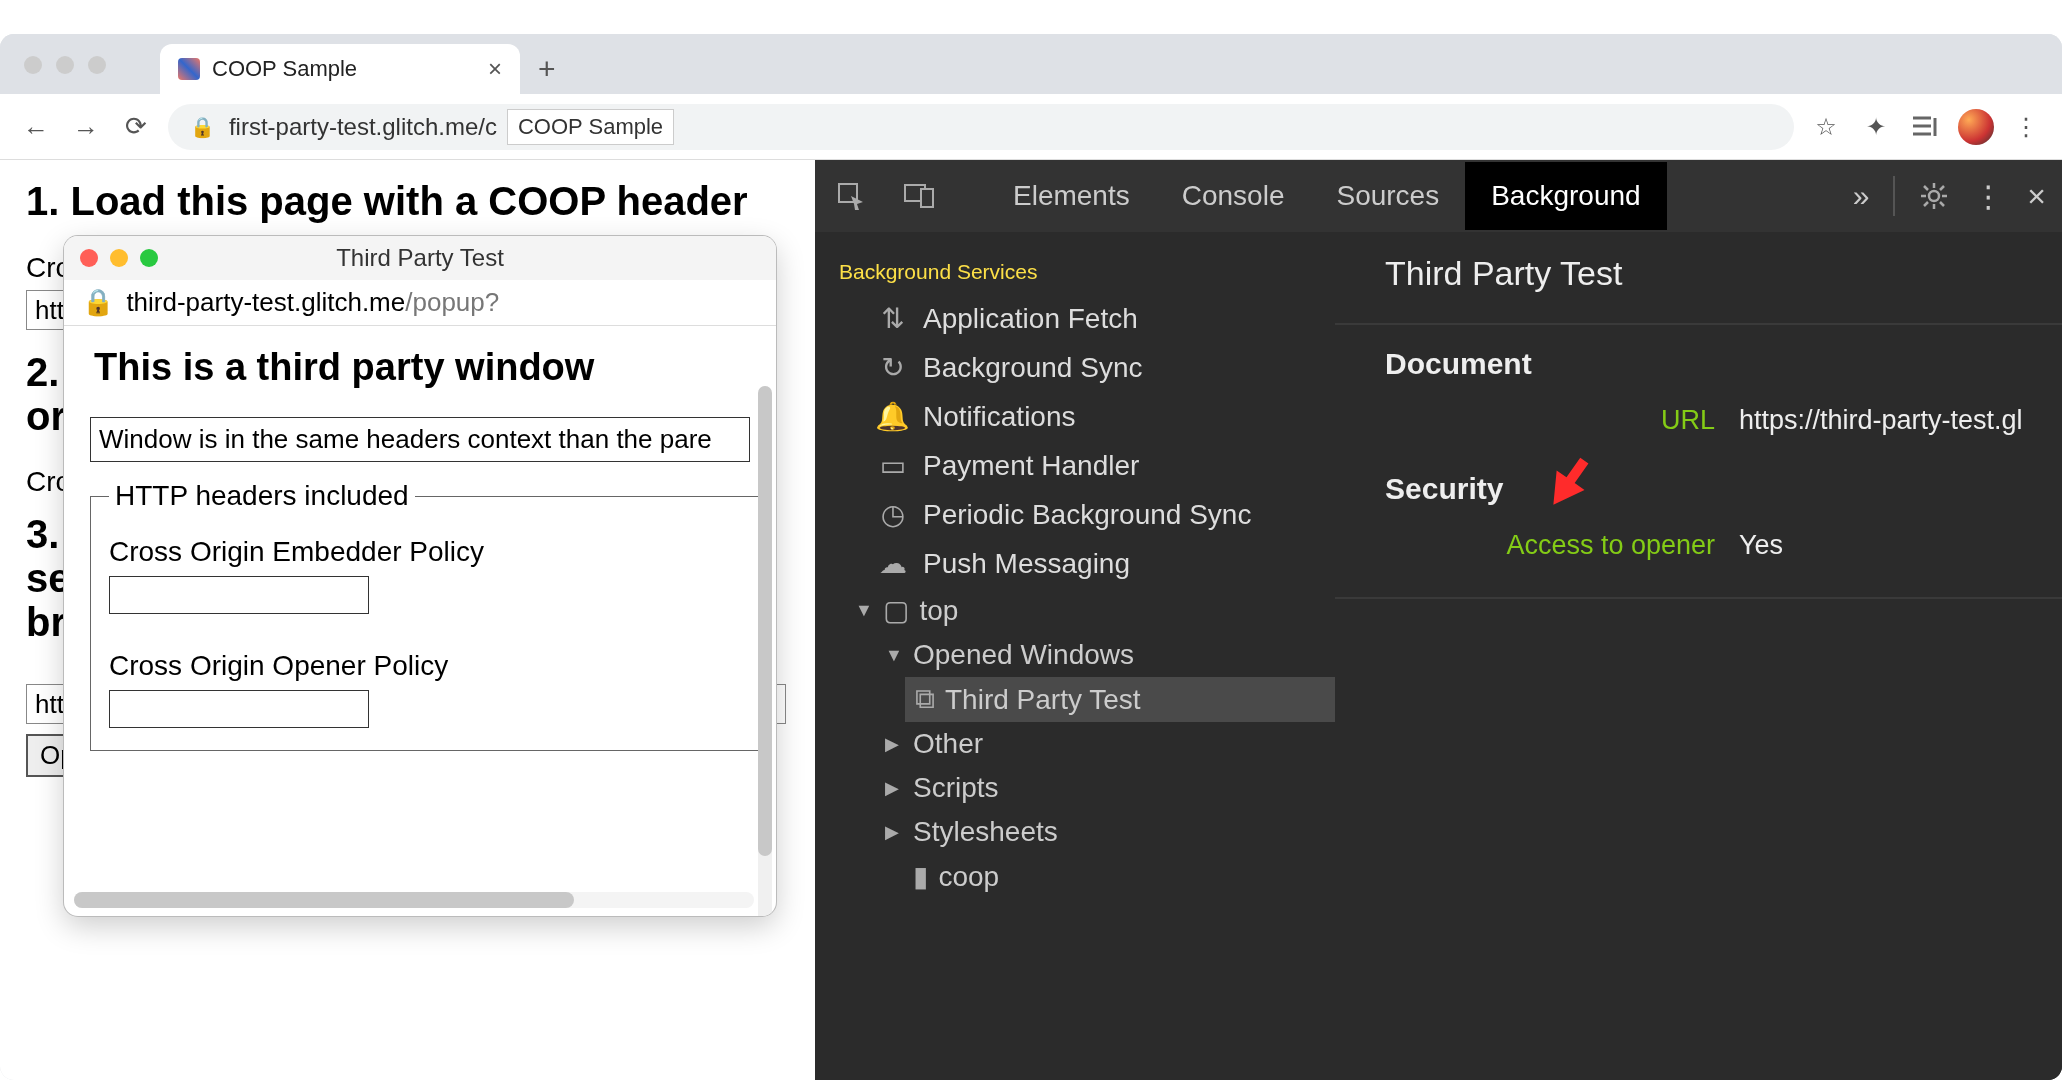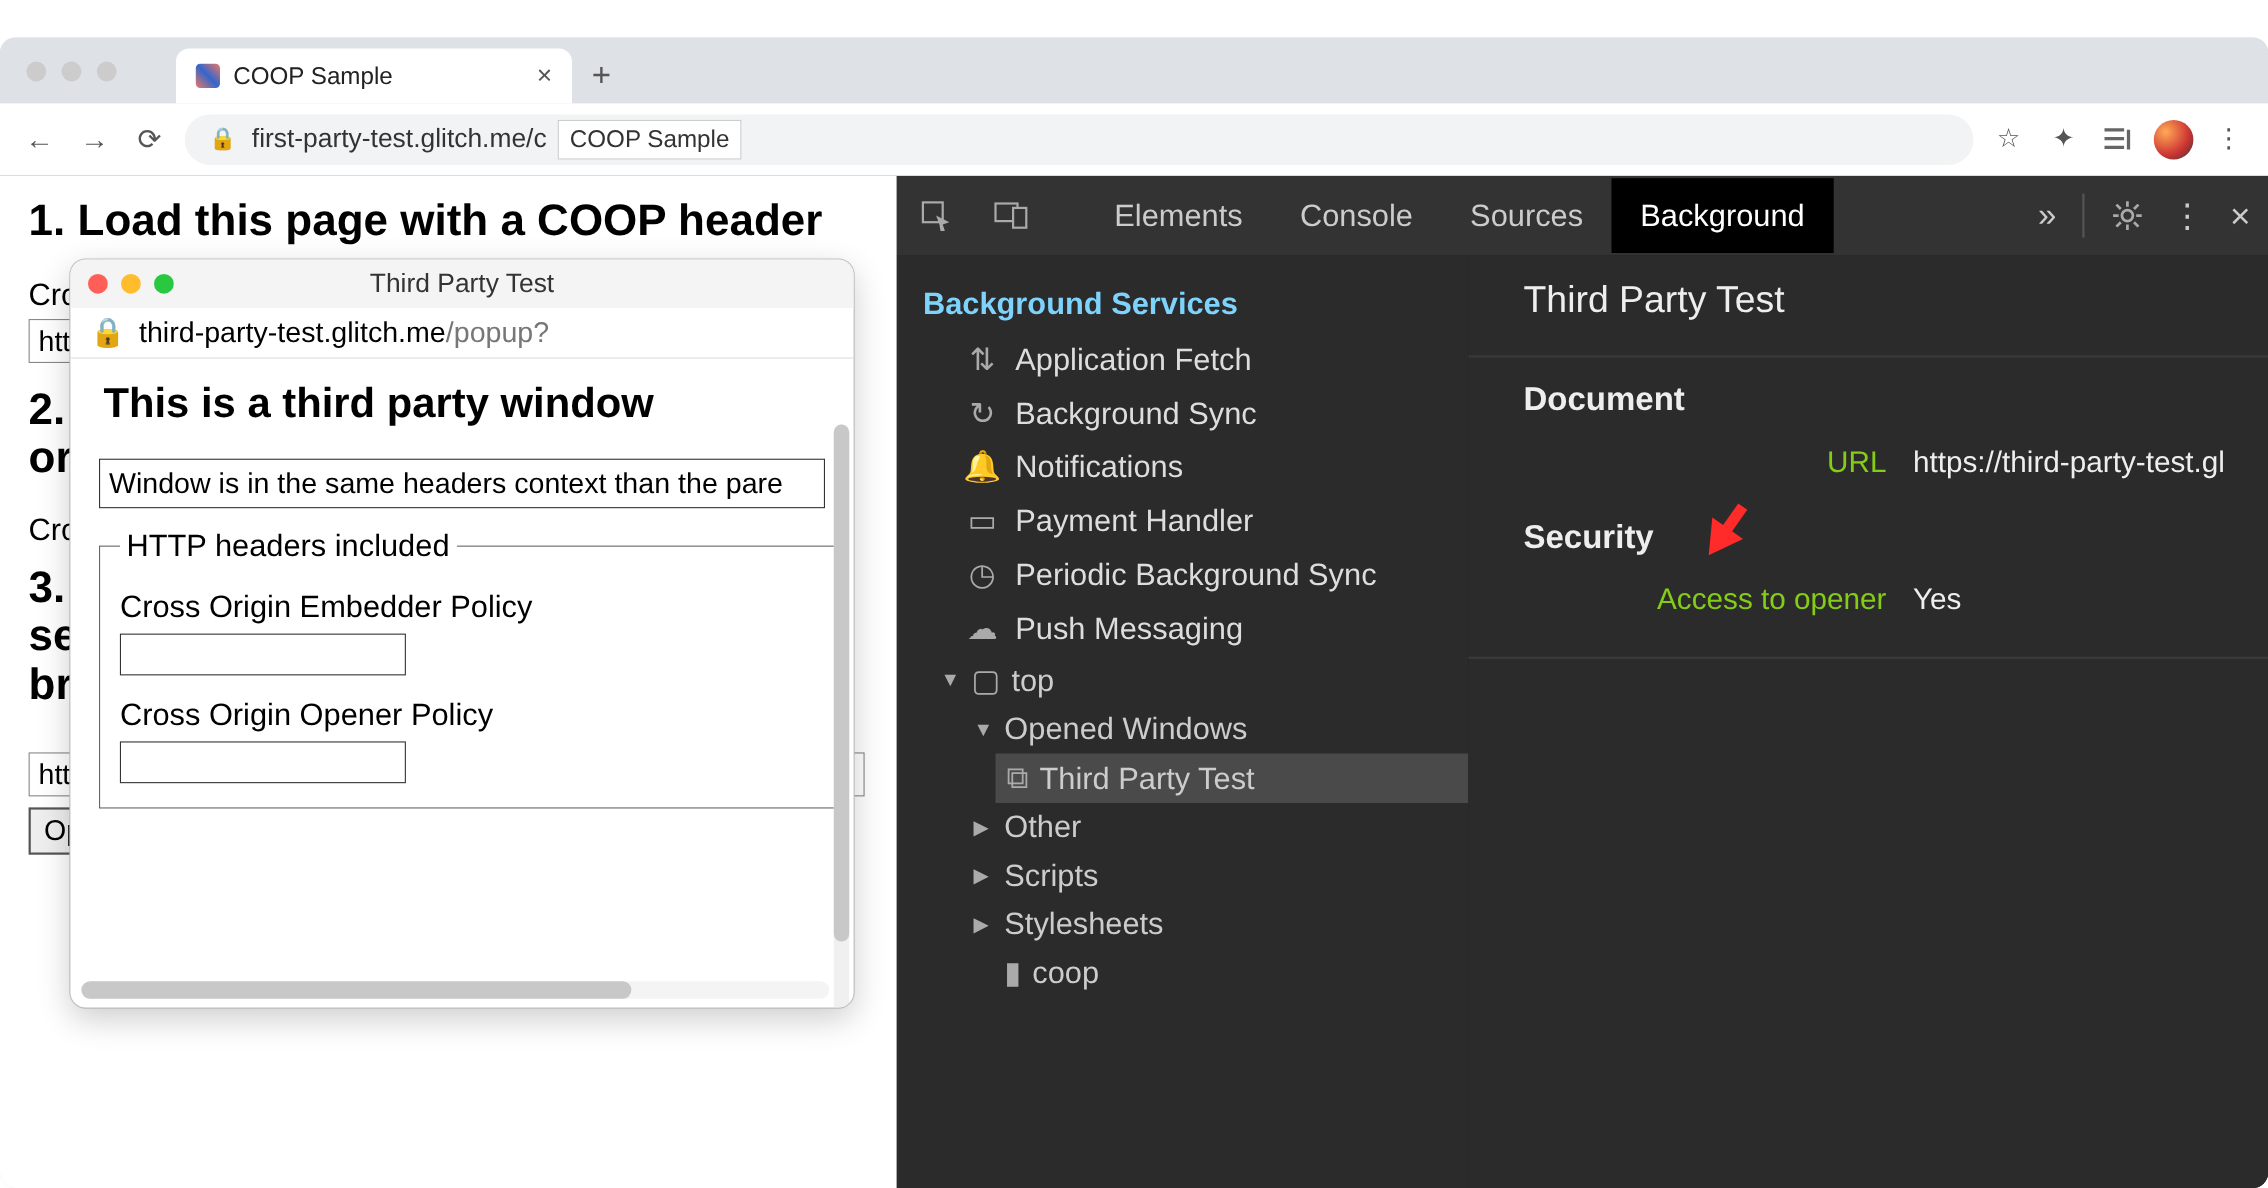--- a/index.html
+++ b/index.html
@@ -57,21 +57,21 @@
 
 .devtools { flex: 1; background: #242424; color: #ccc; display: flex; flex-direction: column; font-size: 26px; }
 .dt-tabbar { height: 72px; background: #333; display: flex; align-items: center; padding: 0 16px; gap: 28px; }
 .dt-ibtn { width: 40px; height: 40px; display: flex; align-items: center; justify-content: center; color: #aaa; cursor: pointer; }
 .dt-tabs { display: flex; margin-left: 20px; gap: 0; }
 .dt-tab { padding: 18px 26px; font-size: 28px; color: #ccc; cursor: pointer; }
 .dt-tab.active { background: #000; color: #fff; }
 .dt-right-icons { margin-left: auto; display: flex; gap: 24px; align-items: center; }
 .dt-body { flex: 1; display: flex; }
 .dt-side { width: 520px; background: #2b2b2b; padding: 18px 0; overflow: hidden; }
-.dt-section { font-size: 28px; color: #7dd3fc; padding: 10px 24px; font-weight: bold; }
+.dt-section { font-size: 21px; color: #fde047; padding: 10px 24px; }
 .dt-item { display: flex; align-items: center; gap: 16px; padding: 8px 24px 8px 64px; font-size: 28px; color: #ddd; cursor: pointer; }
 .dt-item .iicon { width: 28px; display:flex; justify-content:center; color:#aaa; }
 .dt-tree { padding-left: 30px; font-size: 28px; }
 .dt-row { display: flex; align-items: center; gap: 10px; padding: 6px 10px; cursor: pointer; }
 .dt-row.sel { background: #4a4a4a; }
 .dt-caret { width: 18px; color: #aaa; font-size: 18px; }
 .dt-fi { color: #aaa; }
 .dt-main { flex: 1; background: #2b2b2b; padding: 22px 0 0 50px; position:relative; }
 .dt-main h2 { font-size: 34px; color: #eee; font-weight: 400; margin-bottom: 30px; }
 .dt-group { font-size: 30px; font-weight: 600; color: #eee; margin: 18px 0 18px 0; }
@@ -282,20 +282,20 @@
   <div class="popup-body">
     <div class="popup-vscroll">
         <div class="vthumb"></div>
       </div>
     <h1>This is a third party window</h1>
     <div class="status">Window is in the same headers context than the pare</div>
     <fieldset>
       <legend>HTTP headers included</legend>
       <div class="flabel">Cross Origin Embedder Policy</div>
       <input class="small" type="text" style="">
-      <div class="flabel" style="margin-top:20px">Cross Origin Opener Policy</div>
+      <div class="flabel" style="margin-top:36px">Cross Origin Opener Policy</div>
       <input class="small" type="text" style="">
     </fieldset>
     <div class="popup-scroll">
         <div class="thumb"></div>
       </div>
   </div>
 </div>
 
 </body></html>

